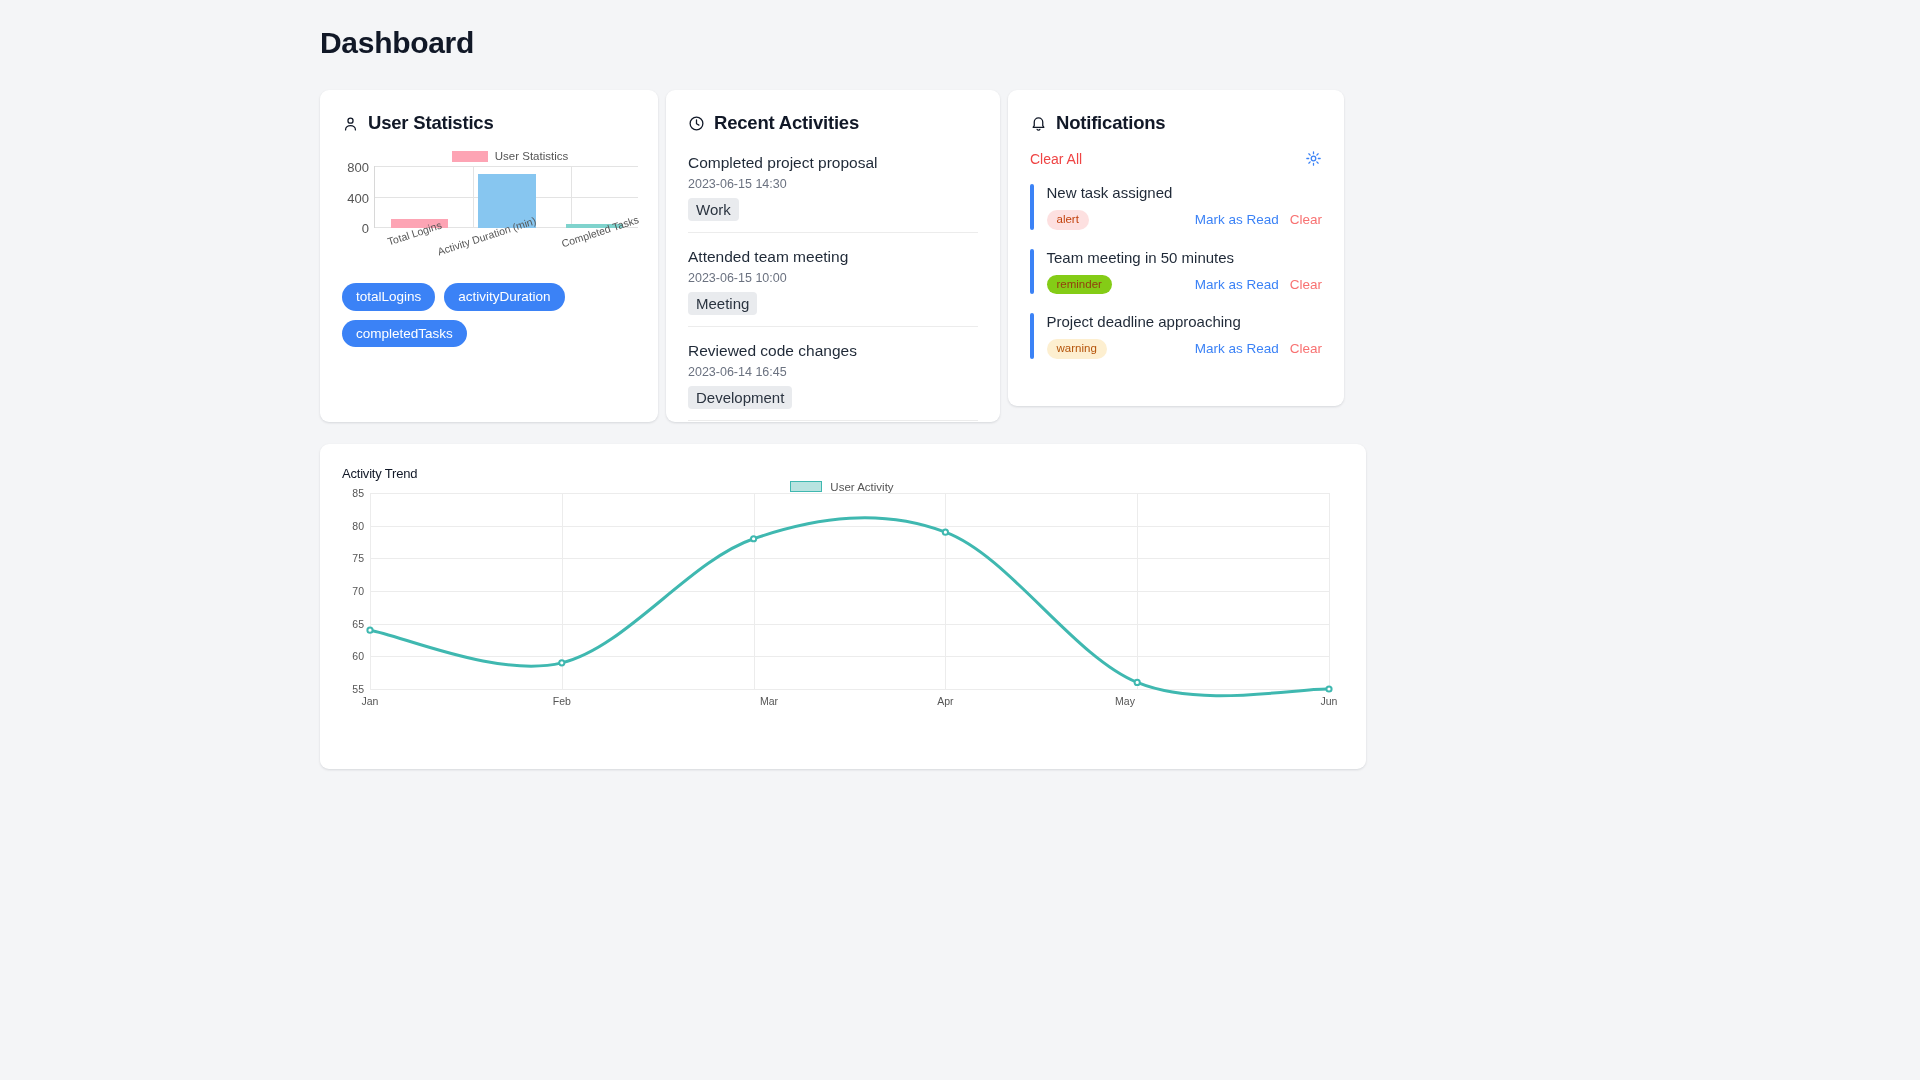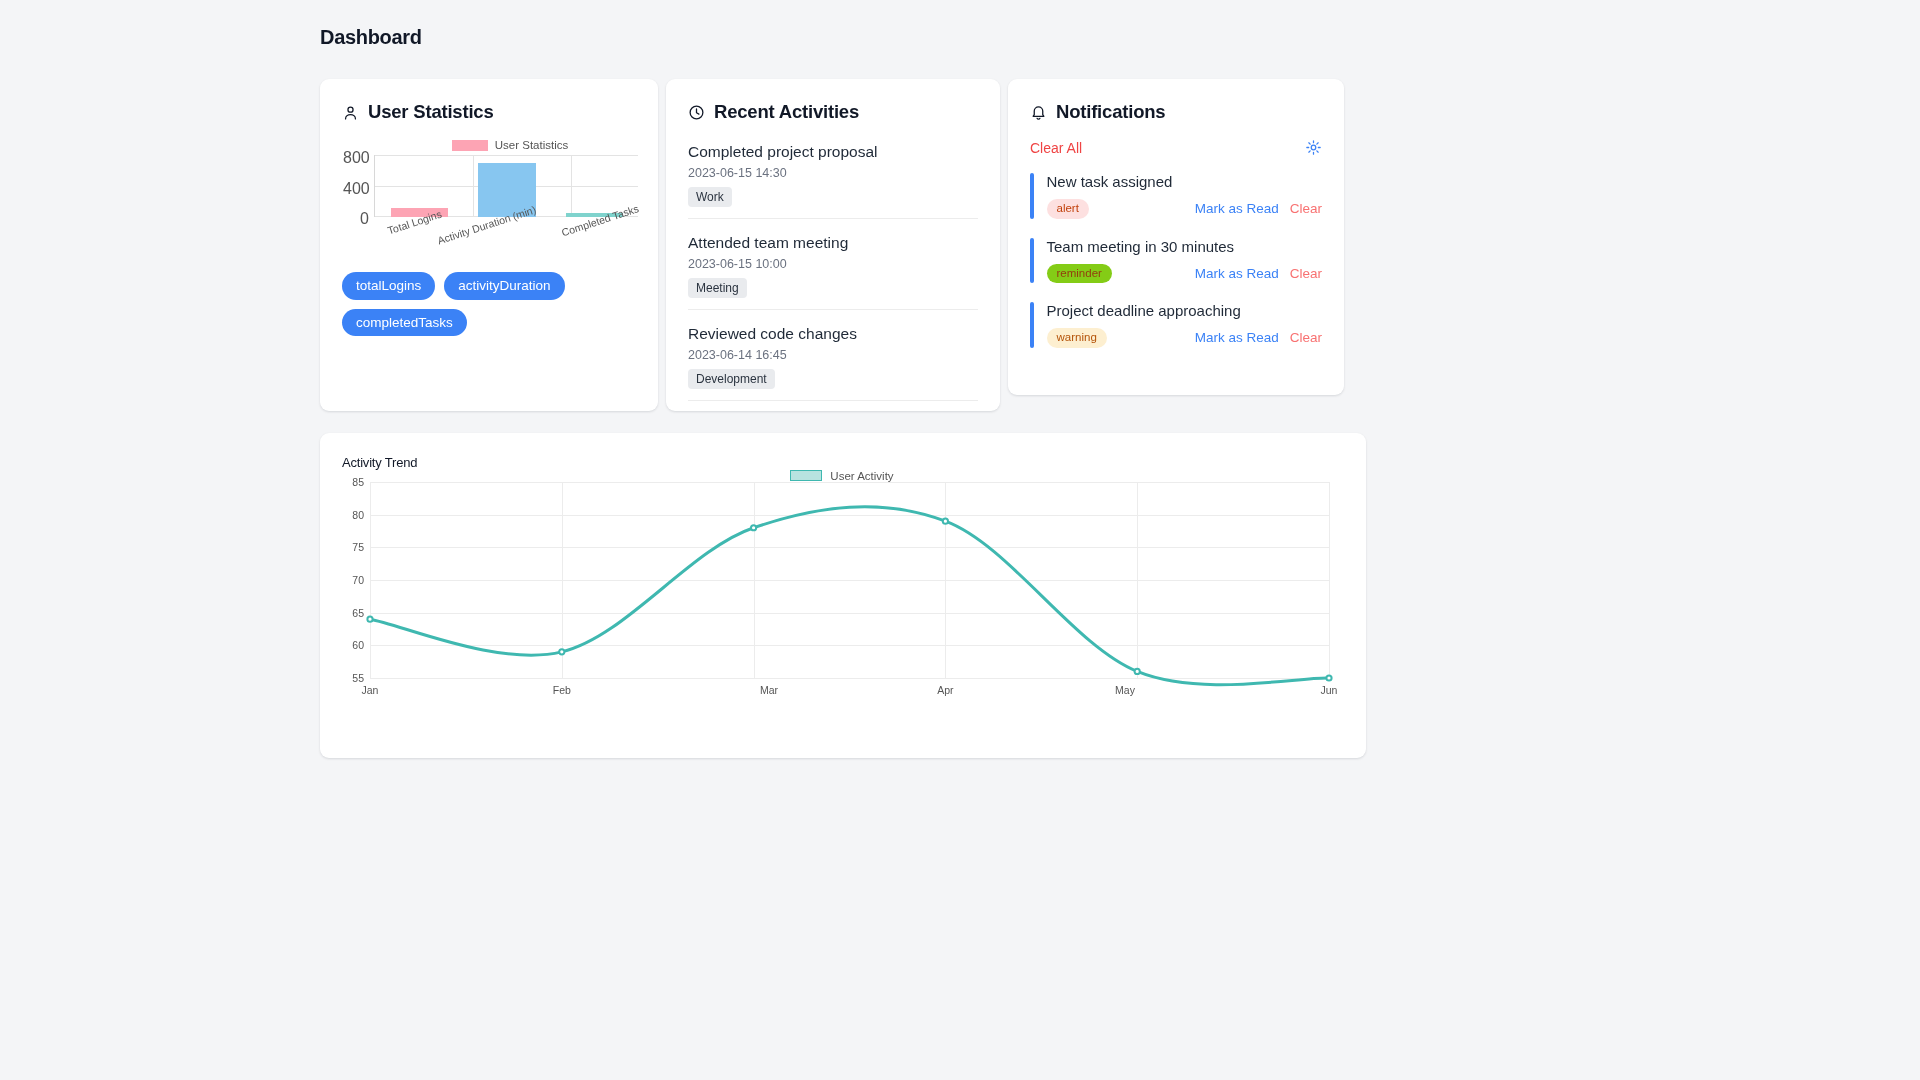--- a/index.html
+++ b/index.html
@@ -6,21 +6,21 @@
   html, body {
     width: 1920px; height: 1080px;
     background: #f4f5f7;
     font-family: "Liberation Sans", sans-serif;
     color: #1a202c;
     overflow: hidden;
   }
   .page { padding: 26px 320px 0 320px; }
 
   .page-title {
-    font-size: 20px; font-weight: bold; color: #111827;
+    font-size: 30px; font-weight: bold; color: #111827;
     letter-spacing: -0.3px; margin: 0 0 30px 0;
   }
 
   .row { display: flex; gap: 8px; align-items: stretch; }
 
   .card {
     background: #ffffff;
     border-radius: 9px;
     box-shadow: 0 1px 3px rgba(16,24,40,0.08), 0 1px 2px rgba(16,24,40,0.05);
     padding: 22px 22px 22px 22px;
@@ -38,21 +38,21 @@
 
   
   .bar-chart-wrap { position: relative; width: 296px; height: 115px; margin-top: 6px;}
   .bc-legend {
     display:flex; align-items:center; justify-content:center; gap:7px;
     font-size: 11.5px; color:#555; margin-bottom: 4px; margin-left: 40px;
   }
   .bc-legend .swatch { width: 36px; height: 11px; background:#fda4b4; border-right: 2px dotted #fda4b4;}
   .bc-plot { position: relative; height: 62px; margin-left: 32px; border-left: 1px solid #d8d8d8; }
   .bc-grid { position:absolute; left:0; right:0; height:1px; background:#e3e3e3; }
-  .bc-ylabel { position:absolute; left:-32px; font-size:16px; color:#555; transform: translateY(-6px); width:26px; text-align:right;}
+  .bc-ylabel { position:absolute; left:-32px; font-size:13px; color:#555; transform: translateY(-6px); width:26px; text-align:right;}
   .bc-vline { position:absolute; top:0; bottom:0; width:1px; background:#e3e3e3; }
   .bc-bars { position:absolute; left:1px; right:0; bottom:0; top:0; display:flex; }
   .bc-slot { flex:1; display:flex; align-items:flex-end; justify-content:center; }
   .bc-bar { width: 66%; }
   .bc-xlabels { position: relative; height: 40px; margin-left: 32px; }
   .bc-xlabel {
     position:absolute; font-size: 10.5px; color:#555;
     transform: rotate(-18deg); transform-origin: left top; white-space: nowrap;
   }
 
@@ -78,21 +78,21 @@
     transform: rotate(45deg); pointer-events:none;
   }
   .filter-btn { background:none; border:none; cursor:pointer; padding:2px; }
 
   .act-item { padding: 4px 0 11px 0; border-bottom: 1px solid #ececec; margin-bottom: 11px; }
   .act-item:last-child { margin-bottom:0; }
   .act-title { font-size: 15.5px; color:#1f2937; margin-bottom: 5px; }
   .act-time { font-size: 12.5px; color:#6b7280; margin-bottom: 7px; }
   .act-badge {
     display:inline-block; background:#e9ebee; color:#2b3440;
-    border-radius: 4px; padding: 4px 8px; font-size: 12px; line-height:1;
+    border-radius: 4px; padding: 4px 8px; font-size: 15px; line-height:1;
   }
 
   
   .notes-toolbar { display:flex; align-items:center; justify-content:space-between; margin-bottom: 12px;}
   .clear-all { color:#ef4444; font-size: 14px; background:none; border:none; cursor:pointer; padding:0;}
   .gear-btn { background:none; border:none; cursor:pointer; padding:0; line-height:0;}
 
   .note-item { display:flex; gap: 13px; padding: 5px 0 14px 0; }
   .note-accent { width: 3.5px; background:#3b82f6; border-radius:2px; flex:0 0 3.5px; }
   .note-body { flex:1; }
@@ -248,21 +248,21 @@
               <span class="note-actions">
                 <button class="link-read">Mark as Read</button>
                 <button class="link-clear">Clear</button>
               </span>
             </div>
           </div>
         </div>
         <div class="note-item">
           <div class="note-accent"></div>
           <div class="note-body">
-            <div class="note-title">Team meeting in 30 minutes</div>
+            <div class="note-title">Team meeting in 50 minutes</div>
             <div class="note-foot">
               <span class="note-badge badge-reminder">reminder</span>
               <span class="note-actions">
                 <button class="link-read">Mark as Read</button>
                 <button class="link-clear">Clear</button>
               </span>
             </div>
           </div>
         </div>
         <div class="note-item">

